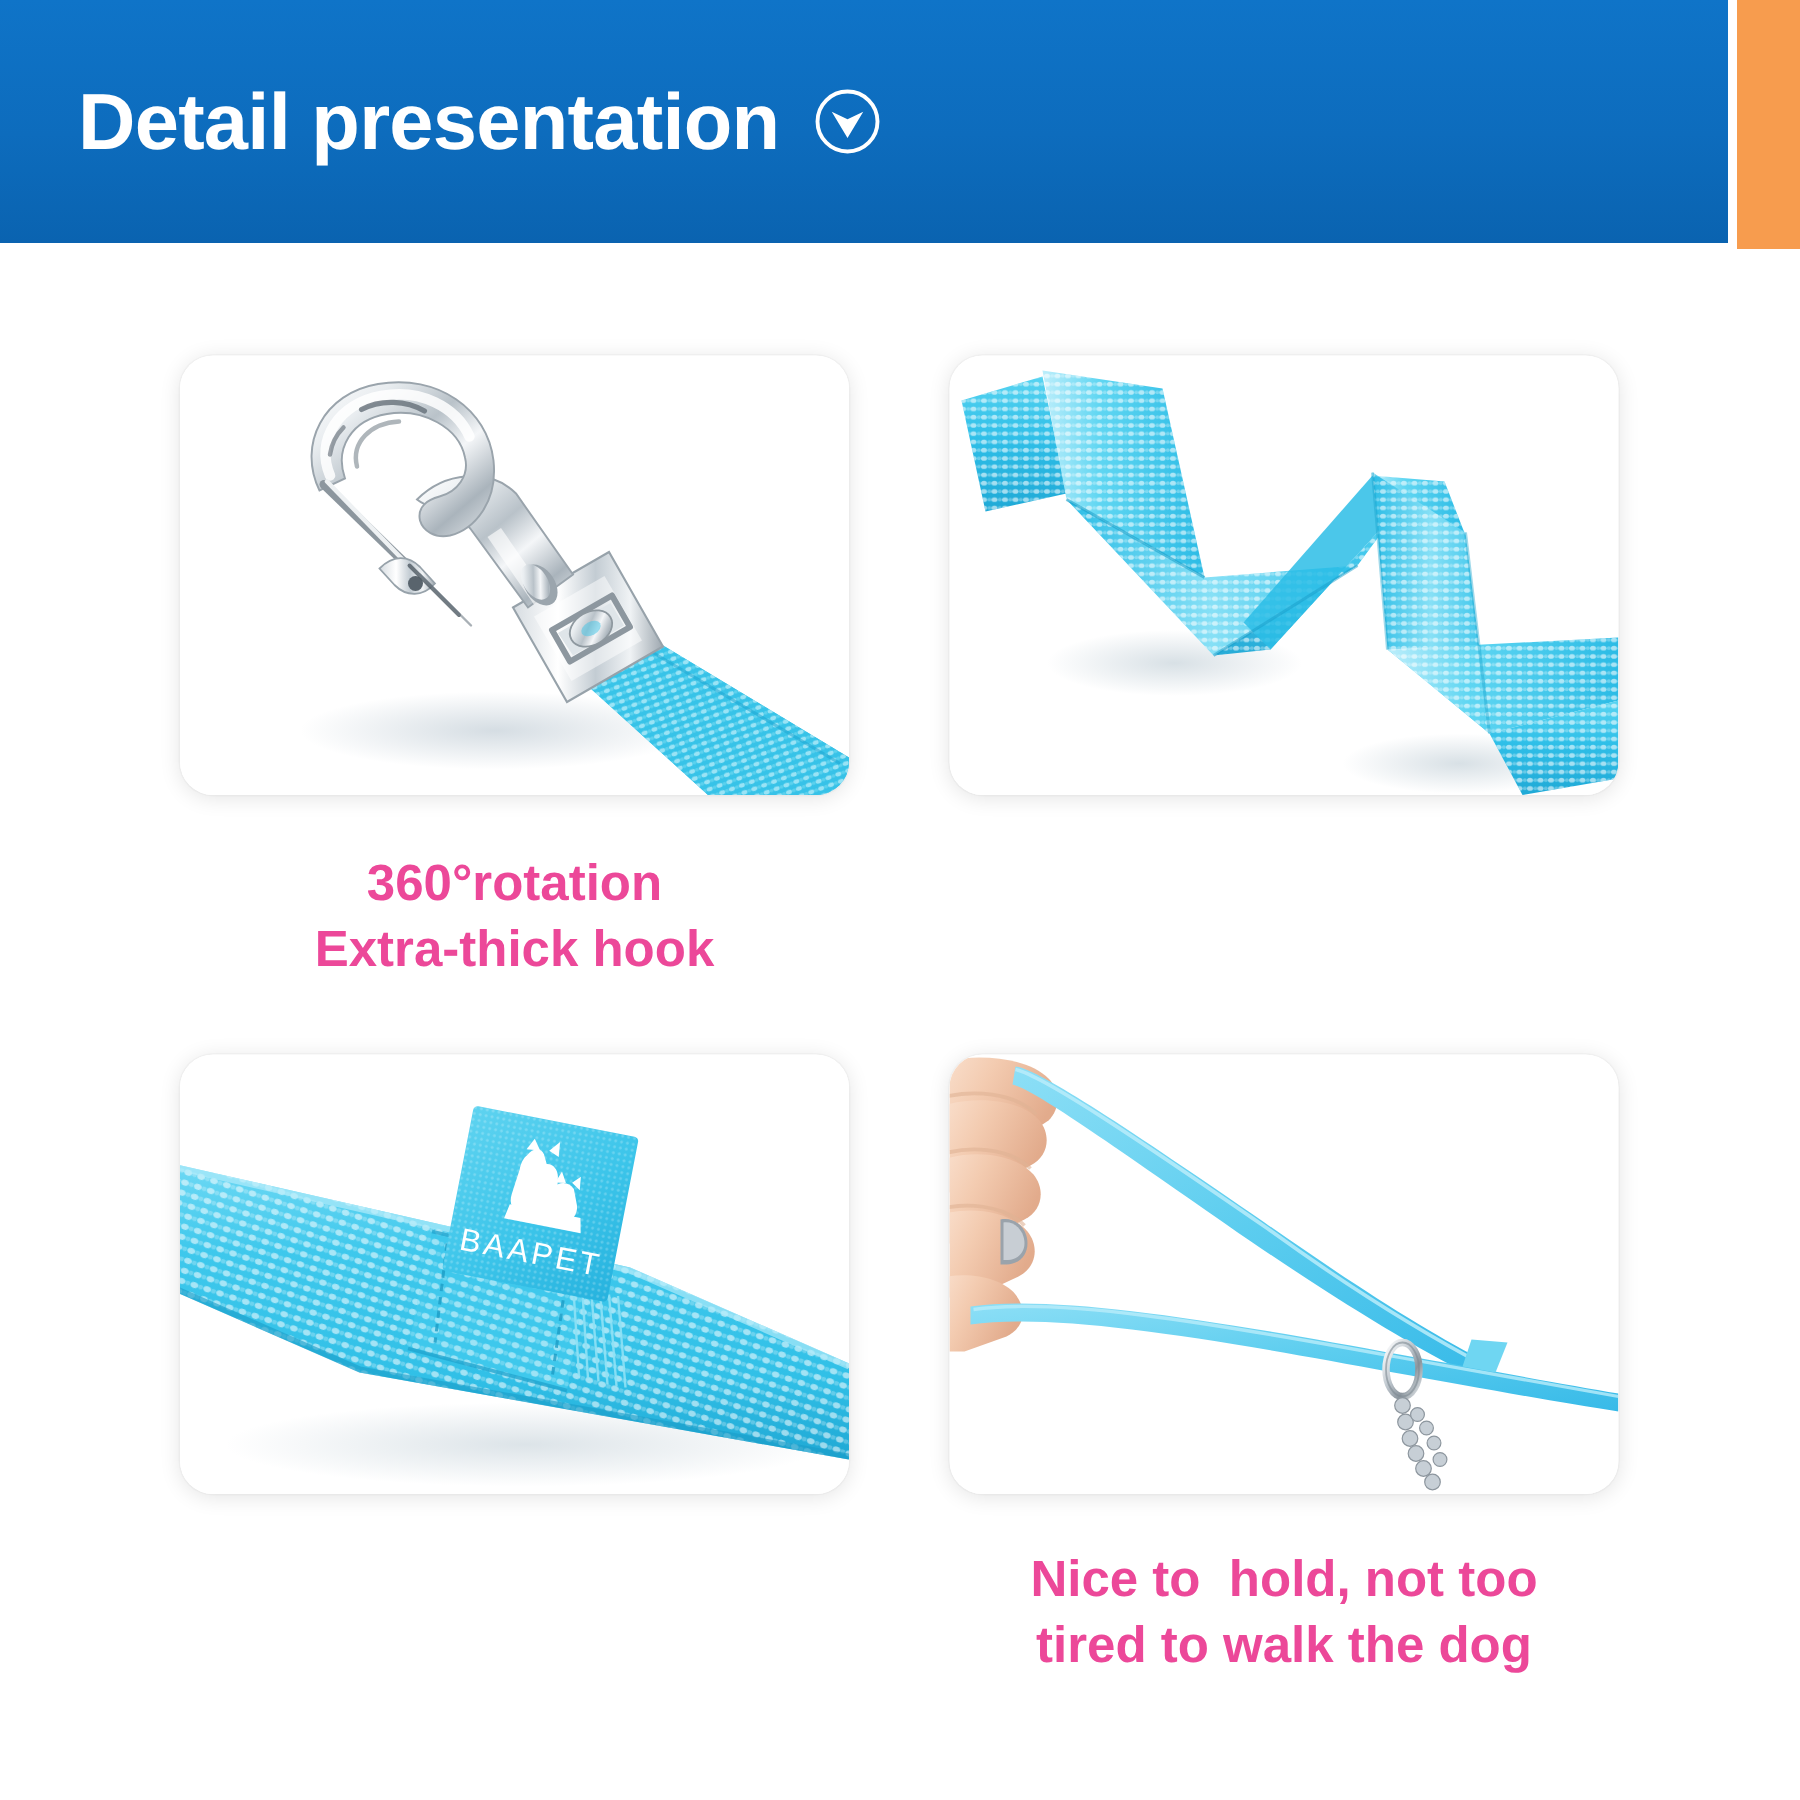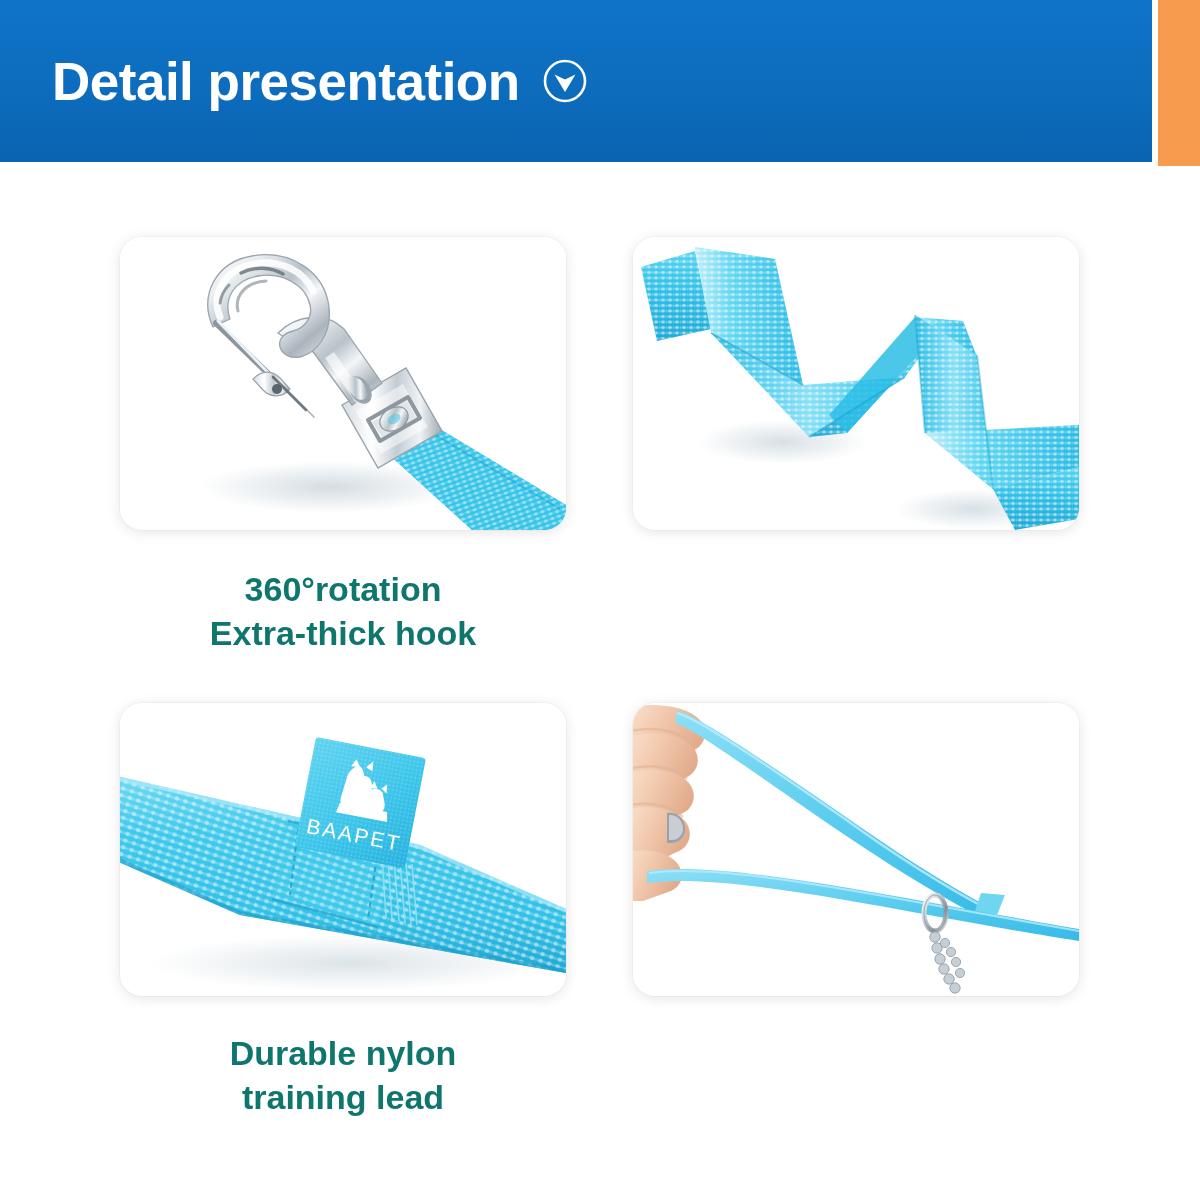--- a/index.html
+++ b/index.html
@@ -84,21 +84,21 @@
 
   .photo-card .scene {
     position: absolute;
     inset: 0;
     background: #ffffff;
   }
 
   .caption {
     margin-top: 38px;
     text-align: center;
-    color: #0f766e;
+    color: #ec4899;
     font-size: 34px;
     font-weight: bold;
     line-height: 1.28;
     white-space: pre;
   }
 
   .row-2 { margin-top: 48px; }
   .row-2 .caption { margin-top: 36px; }
 
   
@@ -364,22 +364,20 @@
                     <path d="M63 40 L66 32 L70 39 Z"></path>
                     <path d="M74 38 L79 33 L80 42 Z"></path>
                     <path d="M36 60 L84 60 L86 70 L34 70 Z"></path>
                   </g>
                   <text x="56" y="96" text-anchor="middle" font-family="Liberation Sans, sans-serif" font-size="21" letter-spacing="2.2" fill="#ffffff">BAAPET</text>
                 </g>
               </svg>
             </div>
           </div>
         </div>
-        <div class="caption"><span>Durable nylon</span>
-<span>training lead</span></div>
       </div>
 
       <div class="cell">
         <div class="photo-card">
           <div class="scene">
             <div class="art">
               <svg viewBox="0 0 446 293" preserveAspectRatio="xMidYMid meet">
                 <defs>
                   <linearGradient id="skinG" x1="0" y1="0" x2="1" y2="0.4">
                     <stop offset="0%" stop-color="#fbe3d2"></stop>
@@ -440,17 +438,19 @@
                   <circle cx="322" cy="285" r="5.2"></circle>
                   <circle cx="312" cy="240" r="4.6"></circle>
                   <circle cx="318" cy="249" r="4.6"></circle>
                   <circle cx="323" cy="259" r="4.6"></circle>
                   <circle cx="327" cy="270" r="4.6"></circle>
                 </g>
               </svg>
             </div>
           </div>
         </div>
+        <div class="caption"><span>Nice to  hold, not too</span>
+<span>tired to walk the dog</span></div>
       </div>
     </div>
 
   </div>
 </div>
 
 </body></html>

